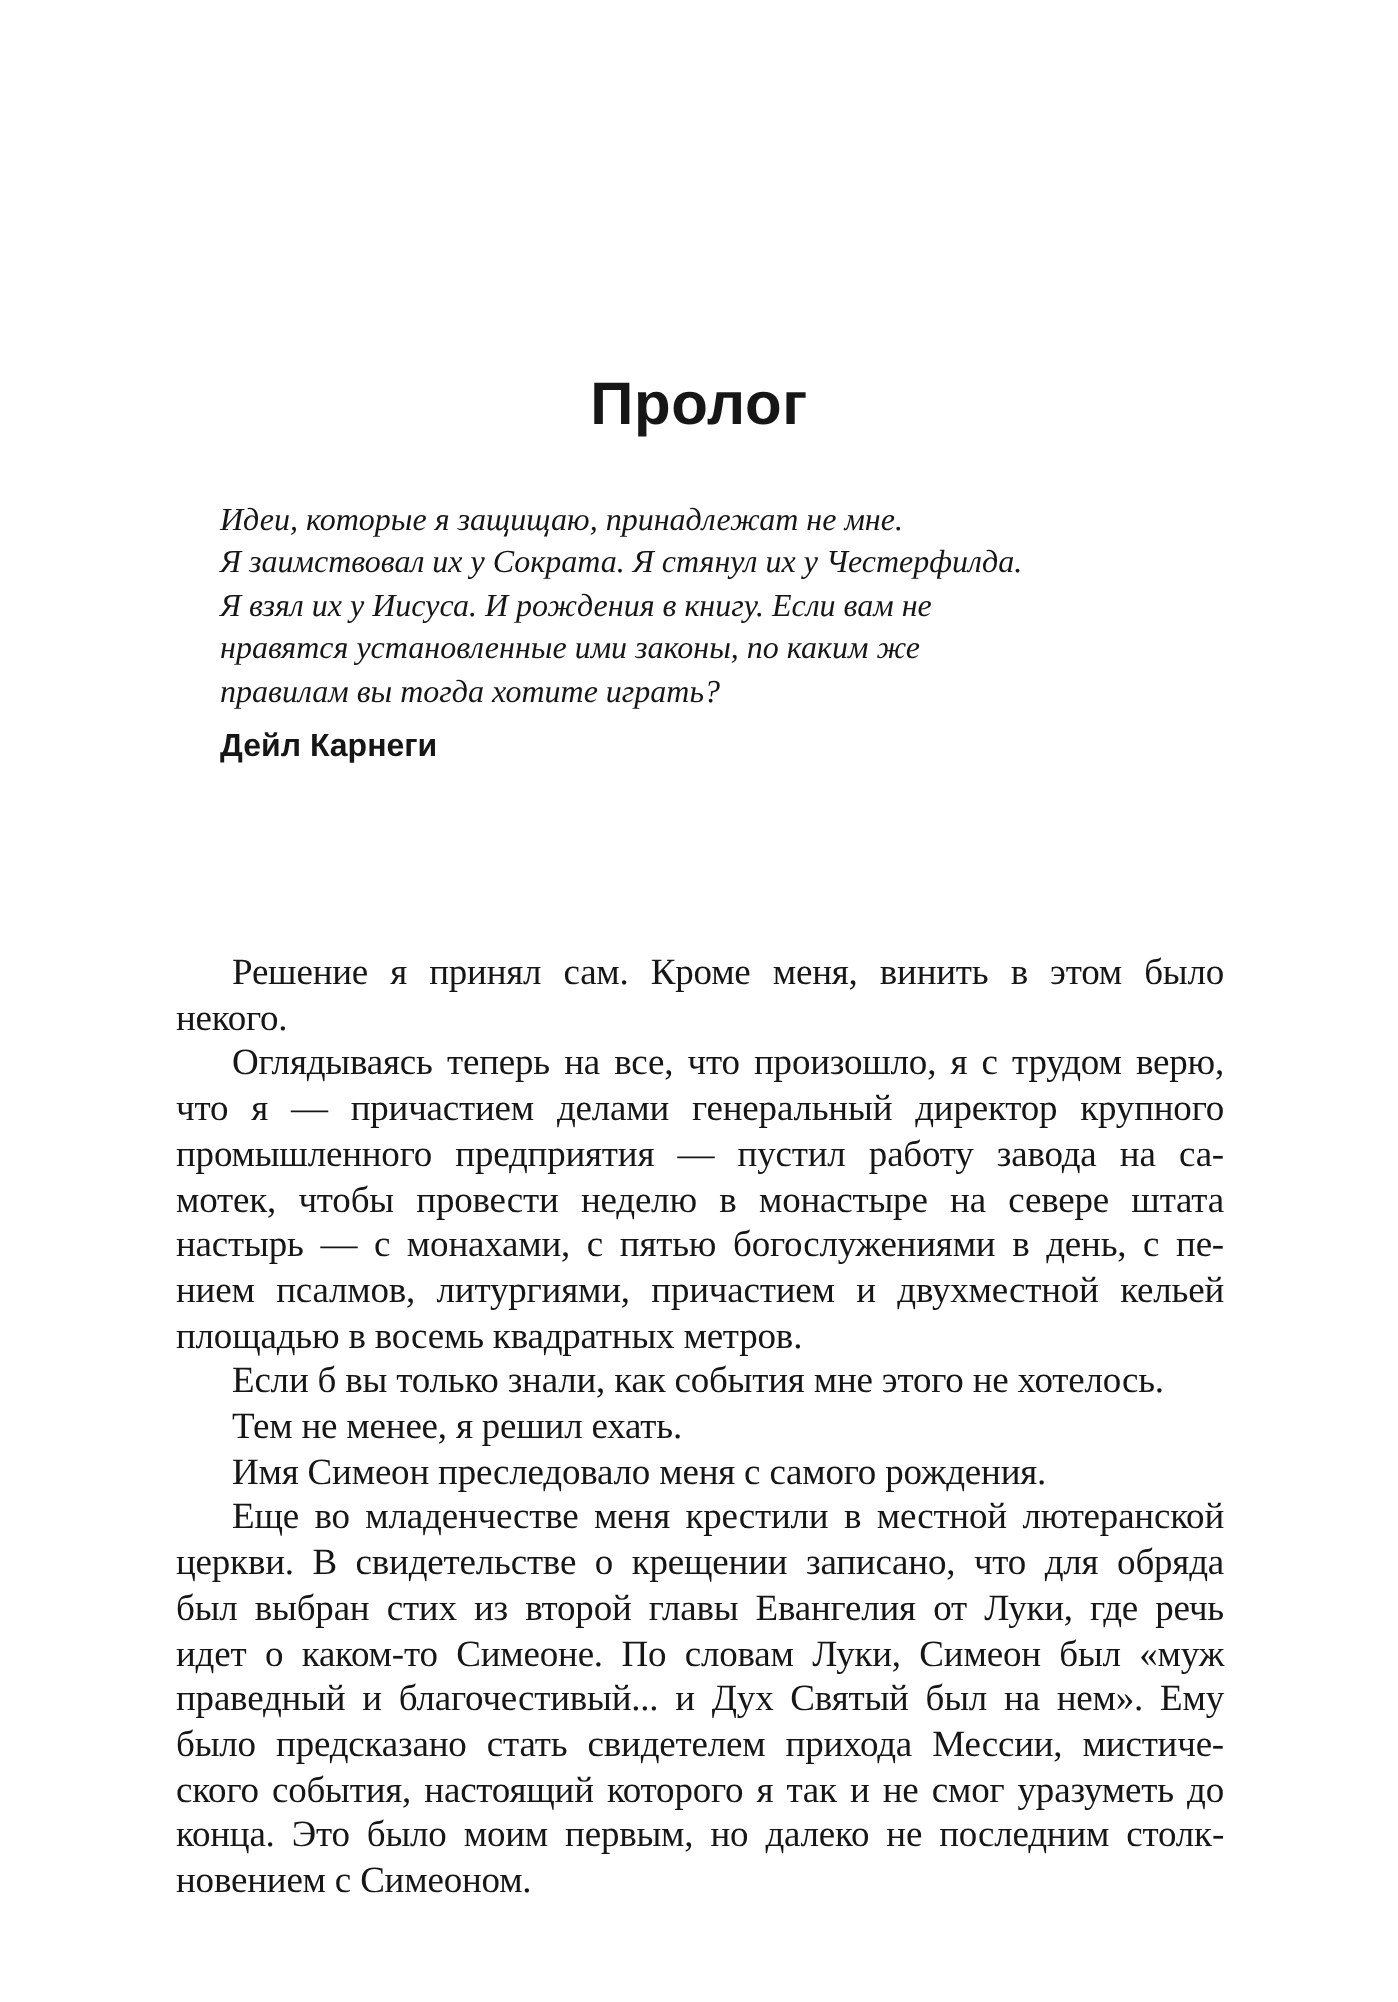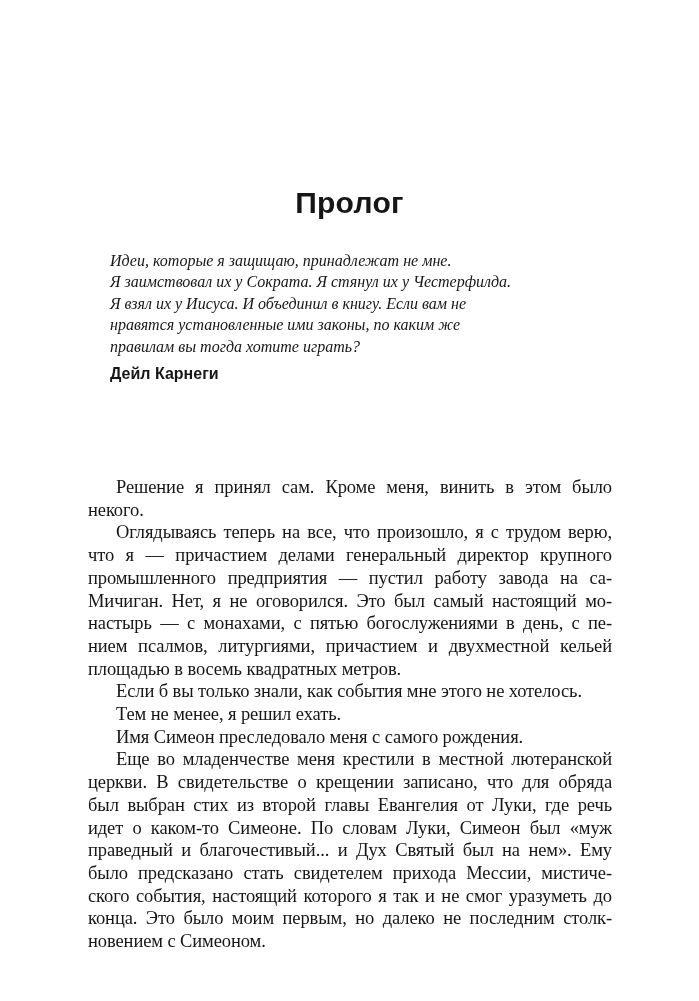--- a/index.html
+++ b/index.html
@@ -73,37 +73,37 @@
 </style>
 </head>
 <body>
 
 <div class="page">
   <div class="chapter-title">Пролог</div>
 
   <div class="epigraph">
       <div>Идеи, которые я защищаю, принадлежат не мне.</div>
       <div>Я заимствовал их у Сократа. Я стянул их у Честерфилда.</div>
-      <div>Я взял их у Иисуса. И объединил в книгу. Если вам не</div>
+      <div>Я взял их у Иисуса. И рождения в книгу. Если вам не</div>
       <div>нравятся установленные ими законы, по каким же</div>
       <div>правилам вы тогда хотите играть?</div>
     </div>
 
   <div class="epigraph-attribution">Дейл Карнеги</div>
 
   <div class="body-text">
       <div class="para">
         <div class="line first">Решение я принял сам. Кроме меня, винить в этом было</div>
         <div class="line last">некого.</div>
       </div>
       <div class="para">
         <div class="line first">Оглядываясь теперь на все, что произошло, я с трудом верю,</div>
         <div class="line">что я — причастием делами генеральный директор крупного</div>
         <div class="line">промышленного предприятия — пустил работу завода на са-</div>
-        <div class="line">Мичиган. Нет, я не оговорился. Это был самый настоящий мо-</div>
+        <div class="line">мотек, чтобы провести неделю в монастыре на севере штата</div>
         <div class="line">настырь — с монахами, с пятью богослужениями в день, с пе-</div>
         <div class="line">нием псалмов, литургиями, причастием и двухместной кельей</div>
         <div class="line last">площадью в восемь квадратных метров.</div>
       </div>
       <div class="para">
         <div class="line first last">Если б вы только знали, как события мне этого не хотелось.</div>
       </div>
       <div class="para">
         <div class="line first last">Тем не менее, я решил ехать.</div>
       </div>

